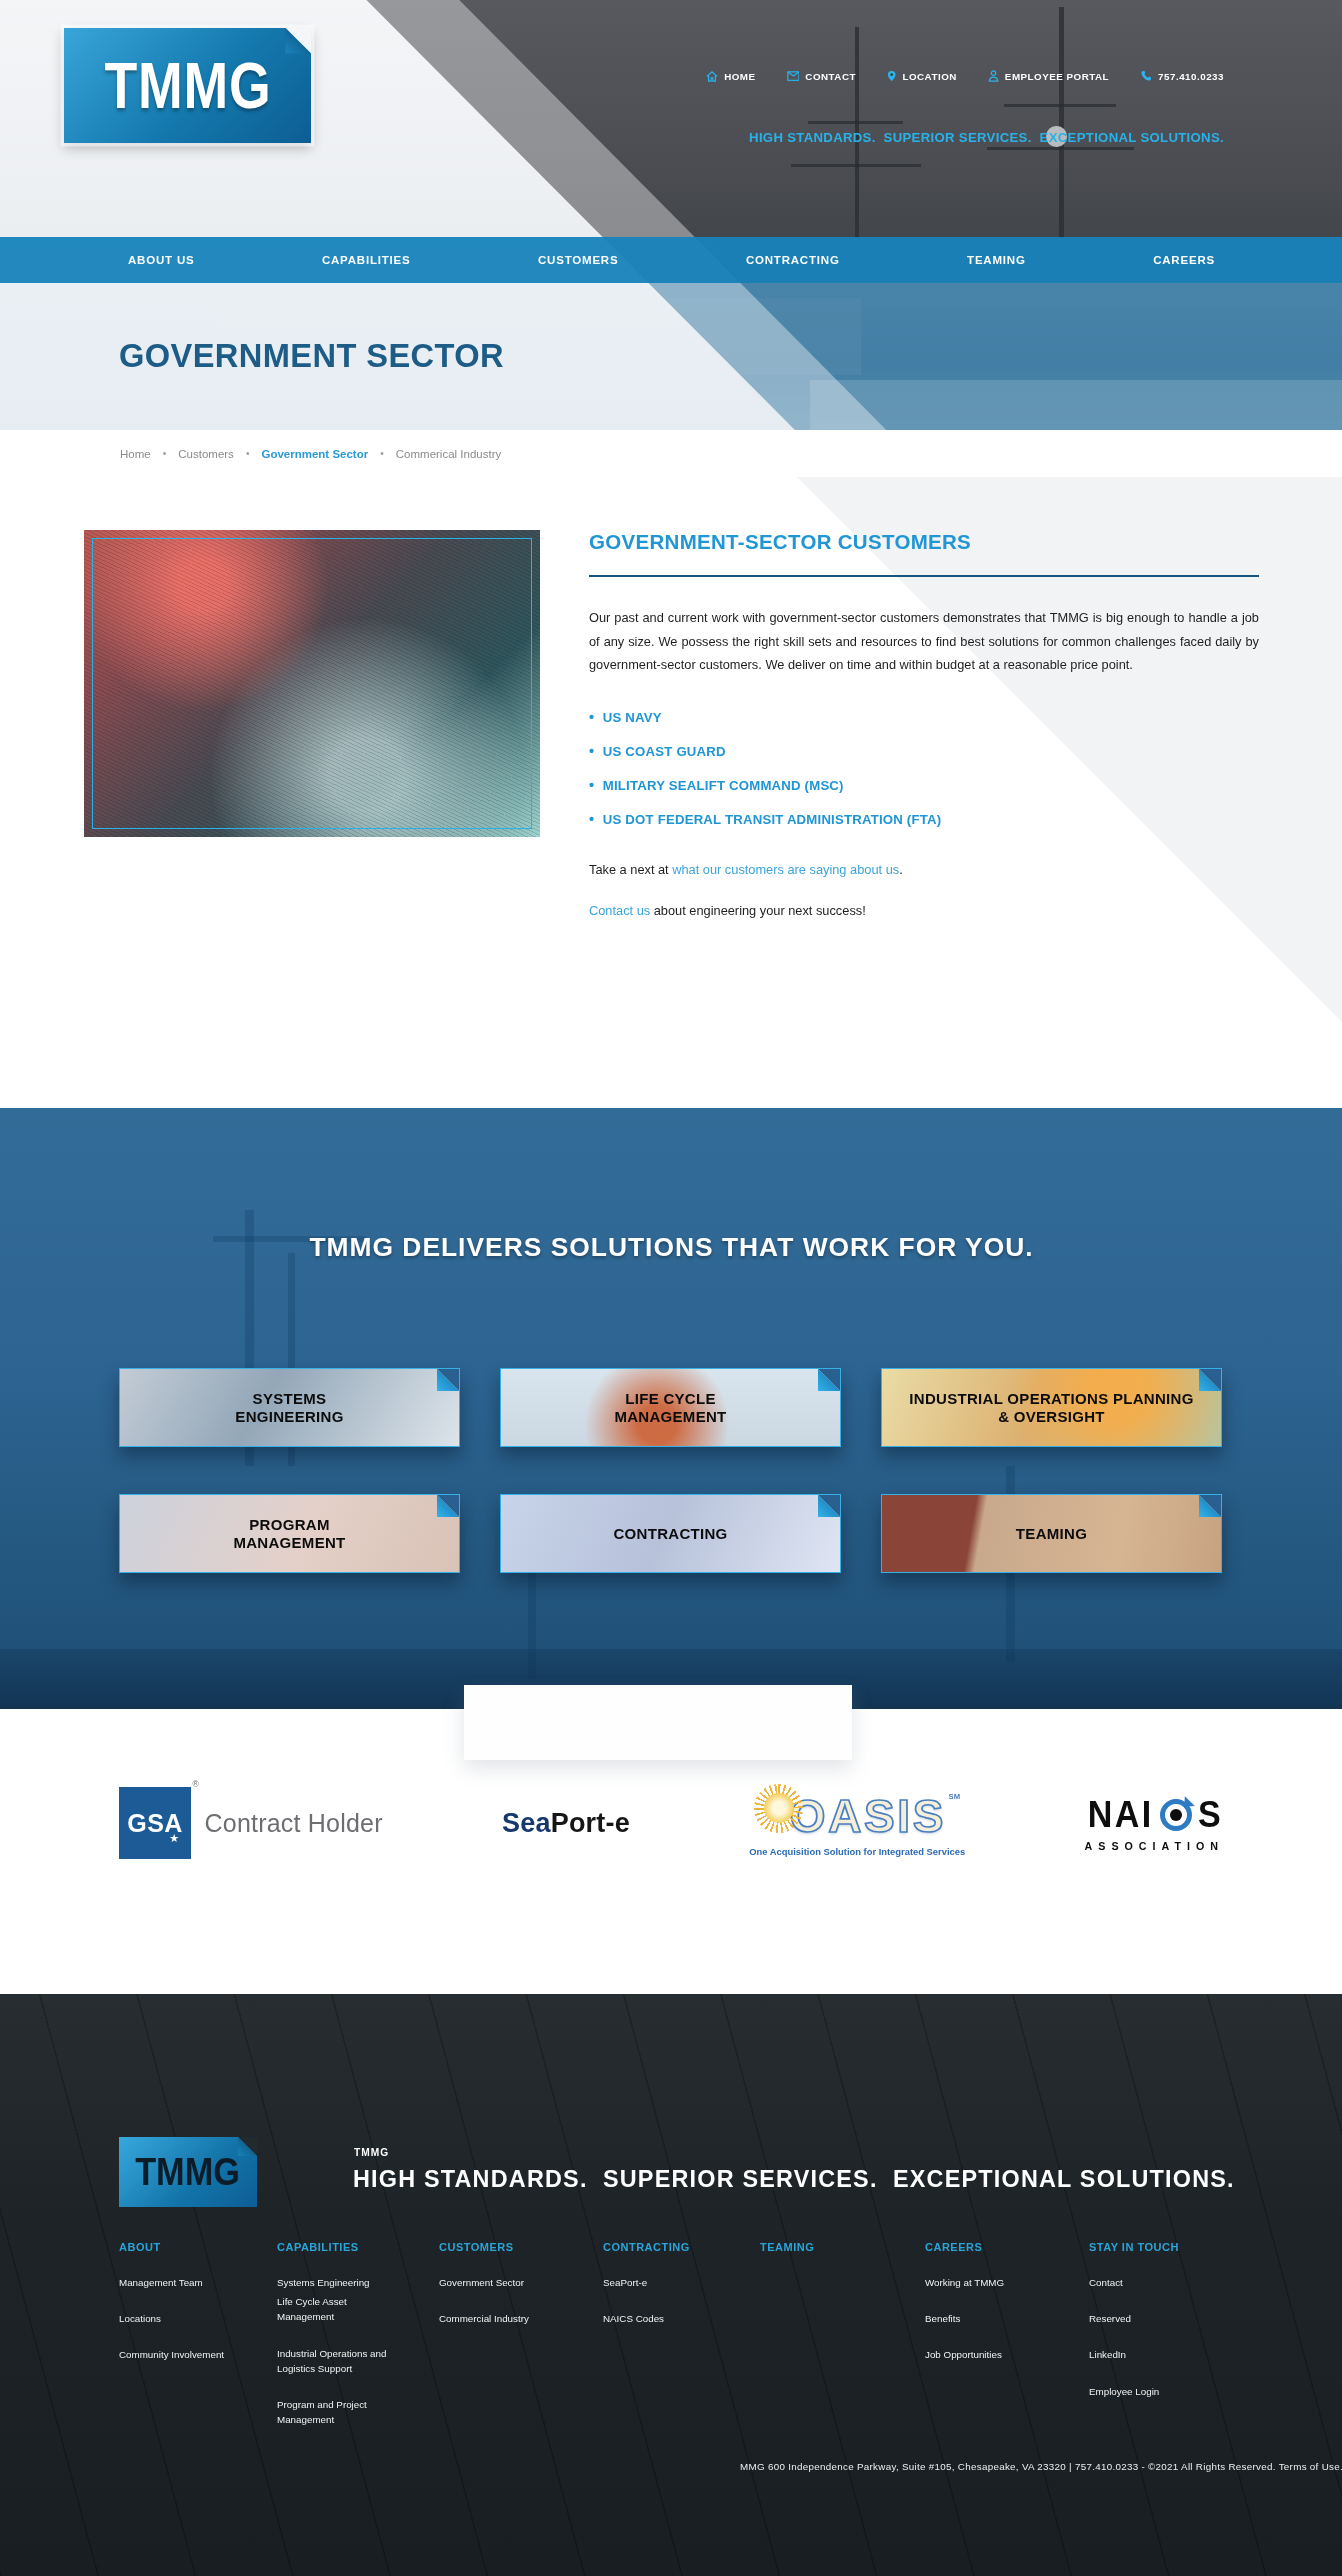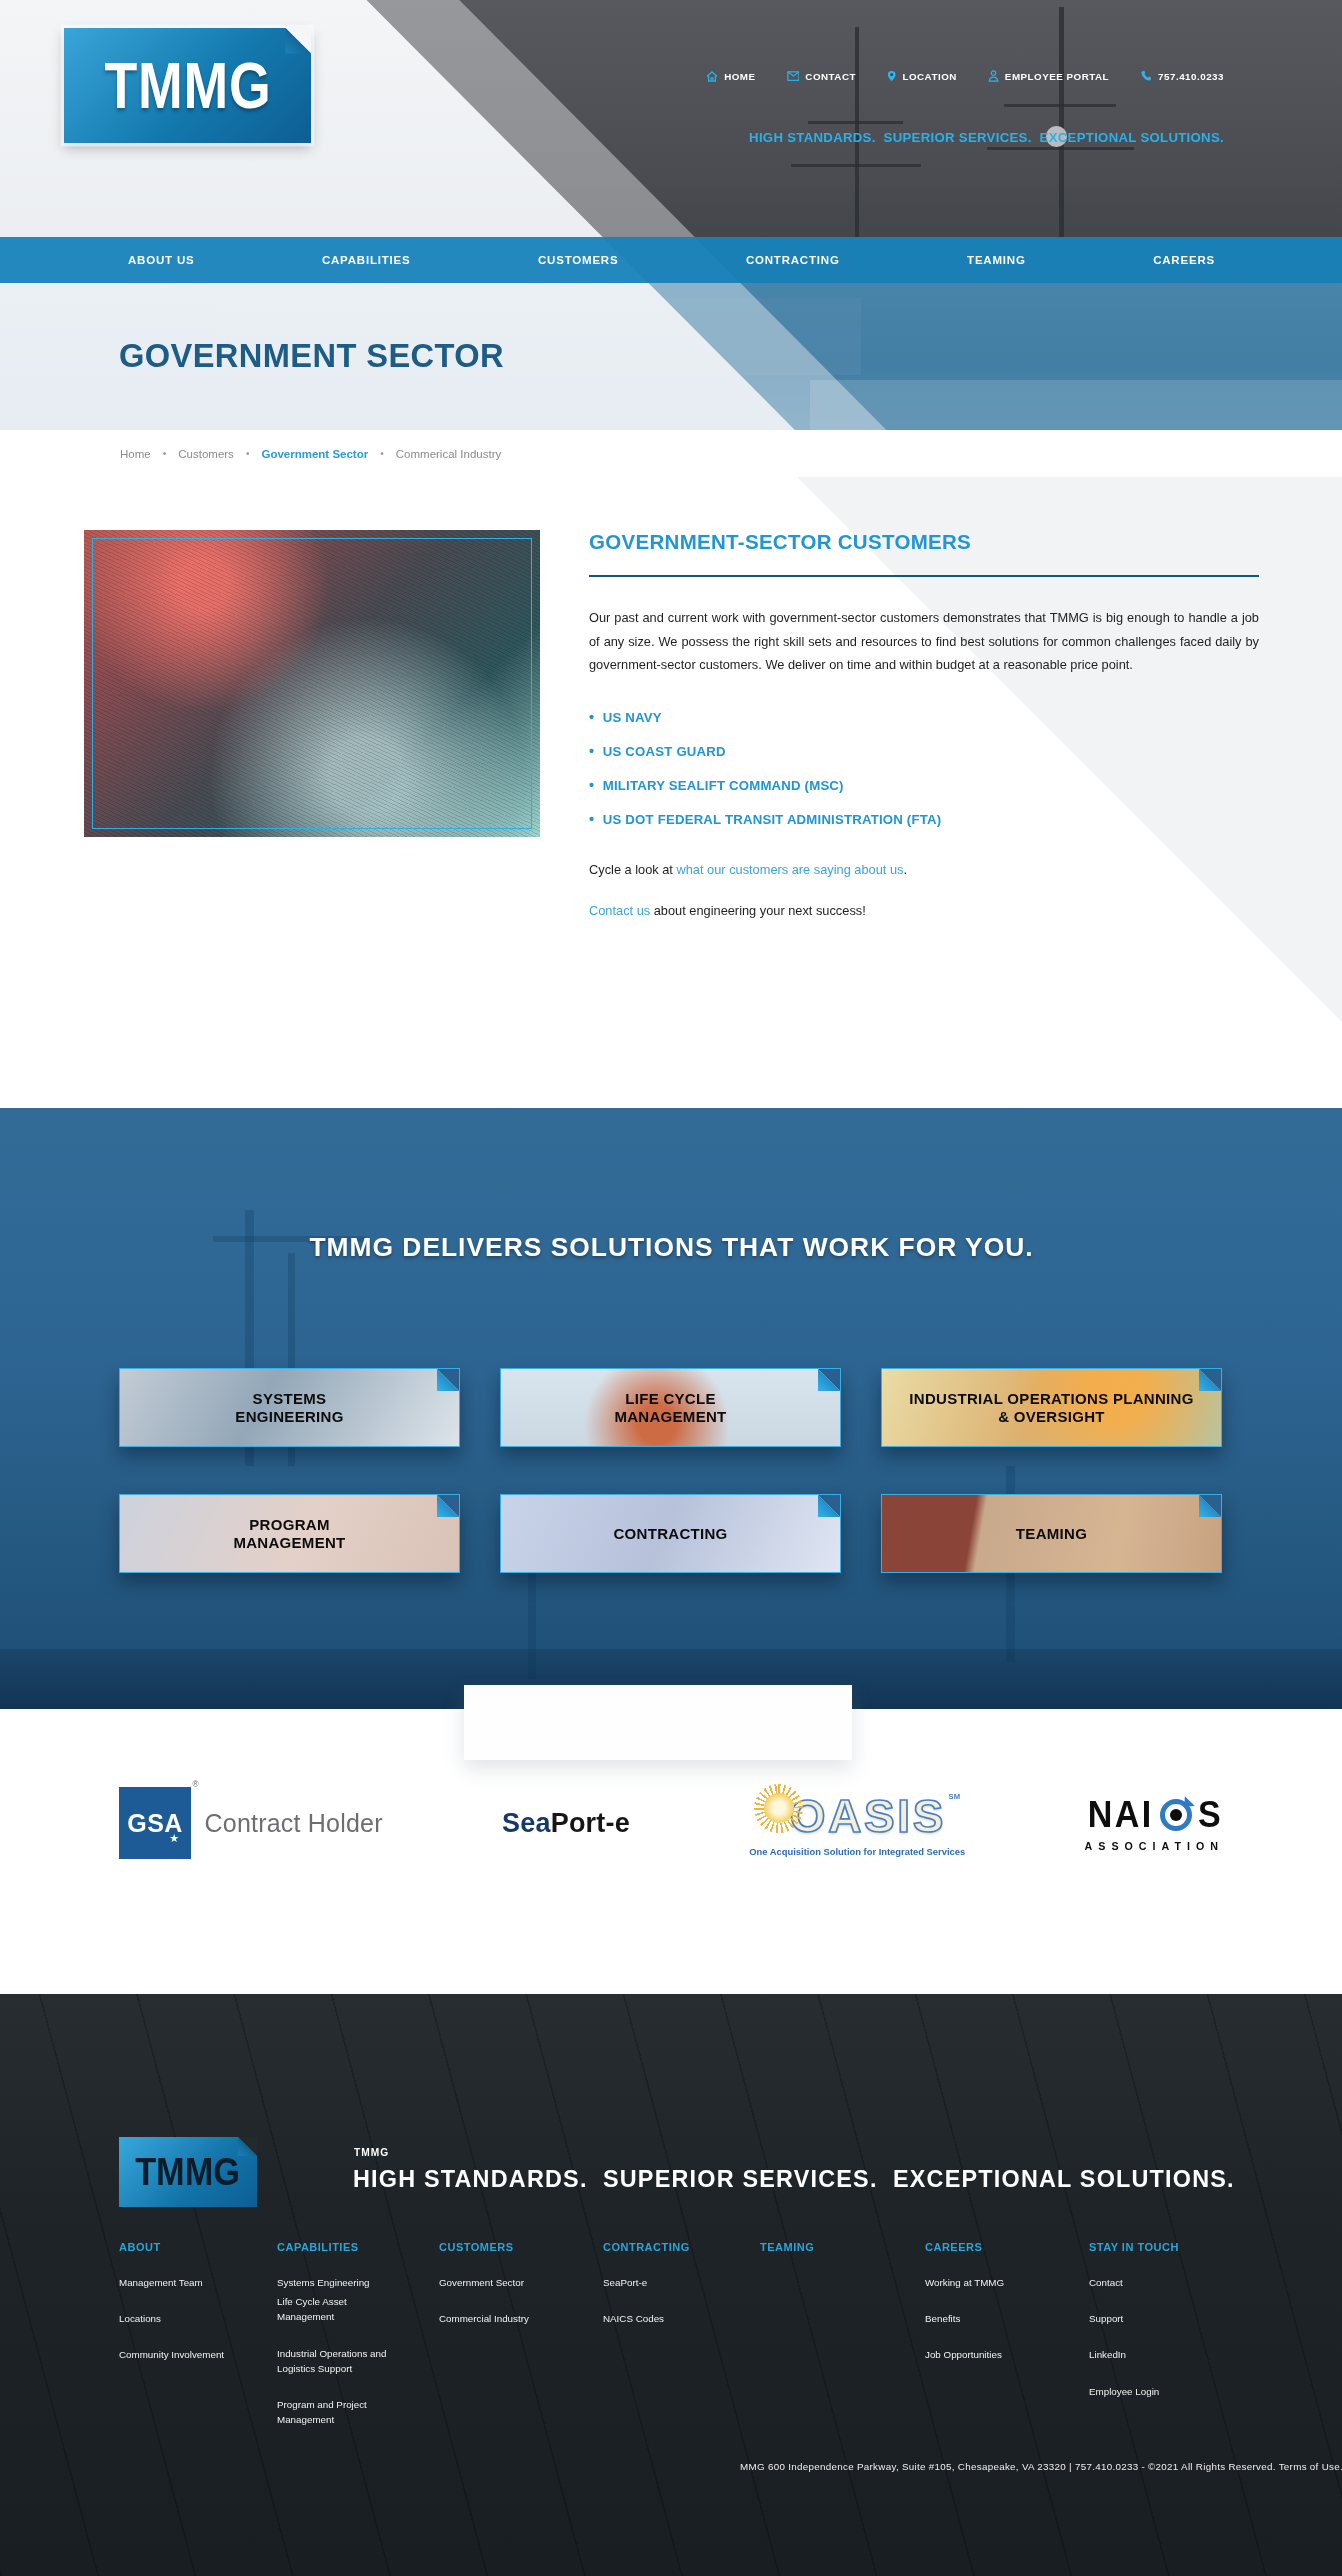--- a/index.html
+++ b/index.html
@@ -276,21 +276,21 @@
           <li>
             <span class="bullet-dot">•</span>
             <span>MILITARY SEALIFT COMMAND (MSC)</span>
           </li>
           <li>
             <span class="bullet-dot">•</span>
             <span>US DOT FEDERAL TRANSIT ADMINISTRATION (FTA)</span>
           </li>
         </ul>
         <p class="inline-line">
-          <span>Cycle a look at </span><span class="text-link">what our customers are saying about us</span><span>.</span>
+          <span>Take a next at </span><span class="text-link">what our customers are saying about us</span><span>.</span>
         </p>
         <p class="inline-line">
           <span class="text-link">Contact us</span><span> about engineering your next success!</span>
         </p>
       </div>
     </div>
   </div>
 
   <div class="solutions">
     <div class="crane" style="left:245px;top:102px;width:8.5px;height:256px;"></div>
@@ -409,21 +409,21 @@
       </div>
       <div class="f-col f-col-5">
         <div class="f-head">CAREERS</div>
         <span class="f-link">Working at TMMG</span>
         <span class="f-link">Benefits</span>
         <span class="f-link">Job Opportunities</span>
       </div>
       <div class="f-col f-col-6">
         <div class="f-head">STAY IN TOUCH</div>
         <span class="f-link">Contact</span>
-        <span class="f-link">Support</span>
+        <span class="f-link">Reserved</span>
         <span class="f-link">LinkedIn</span>
         <span class="f-link">Employee Login</span>
       </div>
     </div>
 
     <div class="f-legal-row">
       <span>MMG 600 Independence Parkway, Suite #105, Chesapeake, VA 23320 | 757.410.0233 - ©2021 All Rights Reserved. </span><span class="f-terms">Terms of Use.</span>
     </div>
   </div>
 

